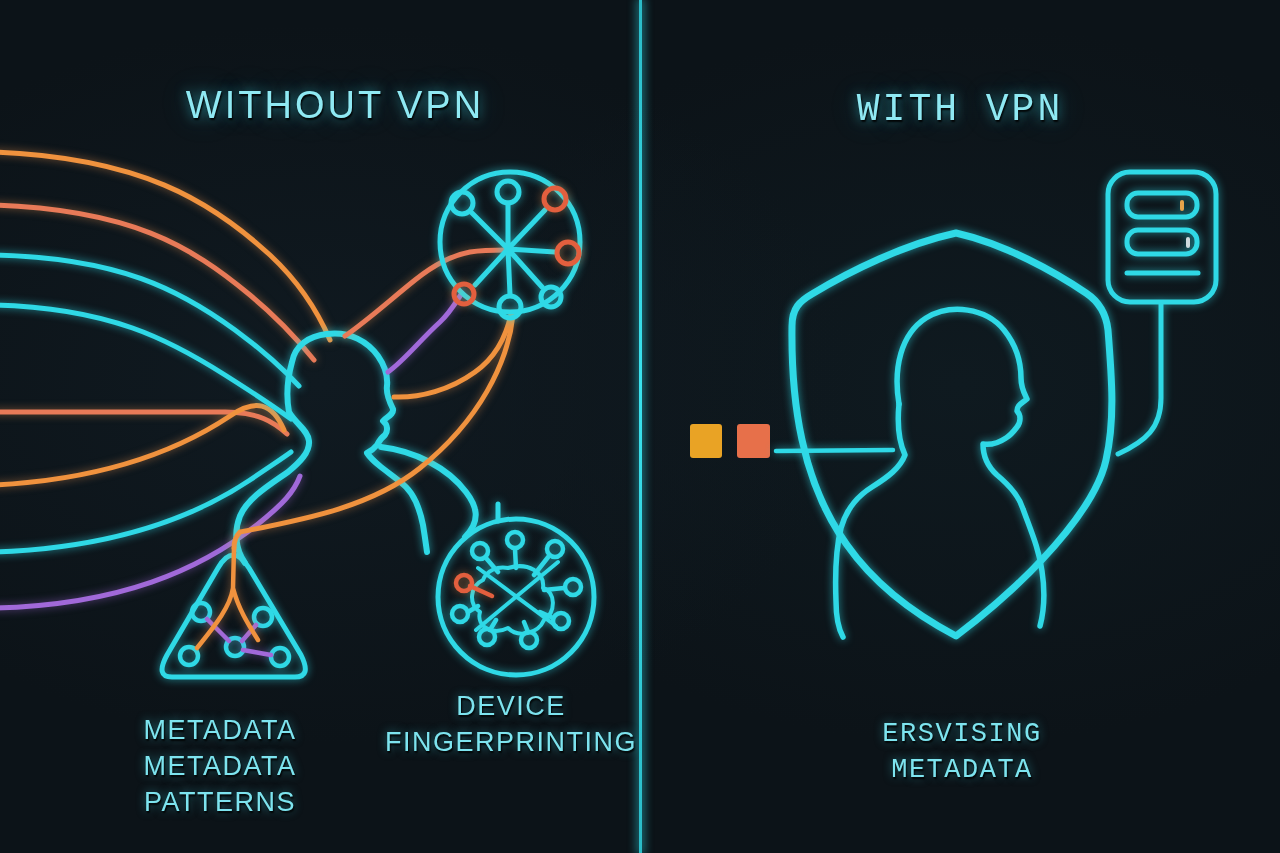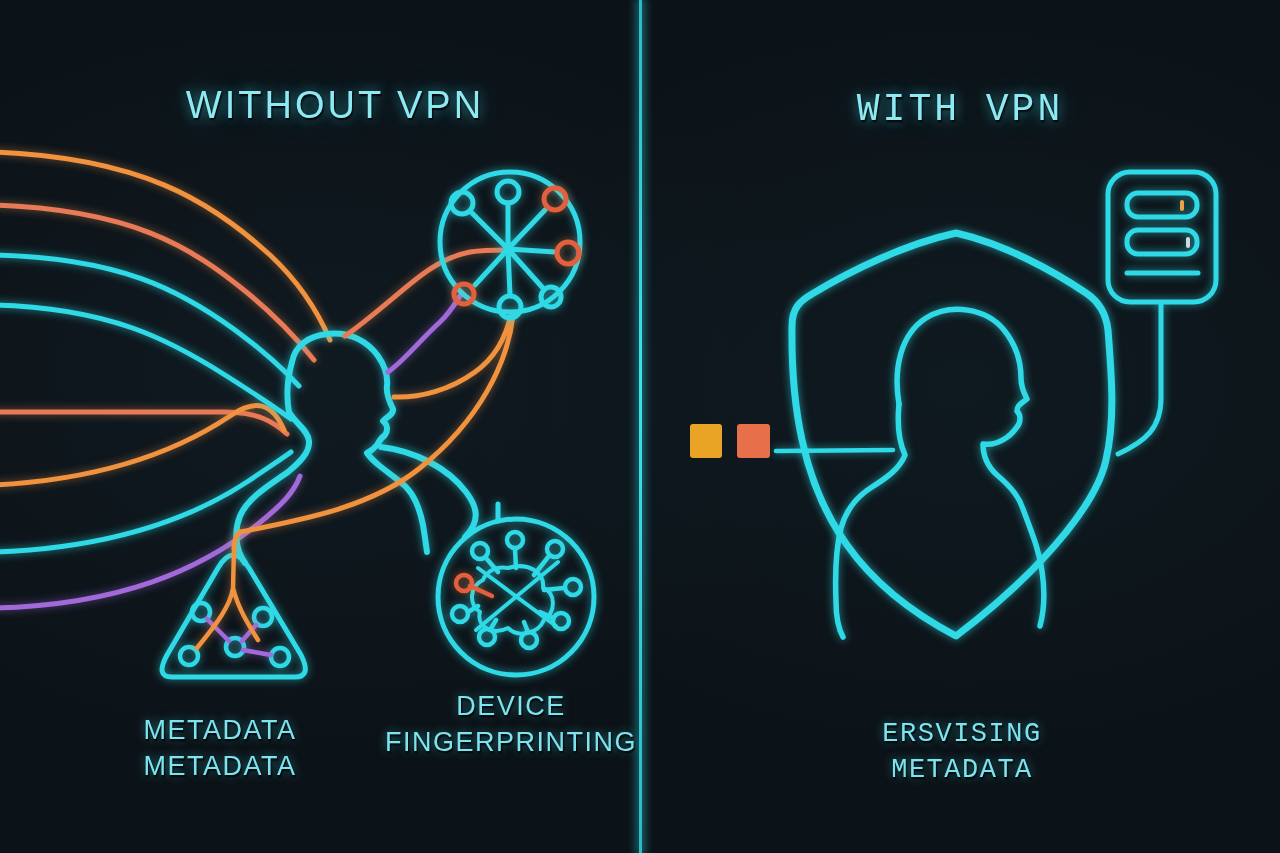--- a/index.html
+++ b/index.html
@@ -160,20 +160,21 @@
     </g>
   </svg>
 
   <div class="divider"></div>
 
   <div class="panel" style="left:0;">
     <div class="title" style="left:16px;top:84px;width:622px;margin-left:8px;">WITHOUT VPN</div>
     <div class="label" style="left:90px;top:712px;width:260px;">
       <span>METADATA</span>
       <span>METADATA</span>
+      <span>PATTERNS</span>
     </div>
     <div class="label" style="left:371px;top:688px;width:280px;">
       <span>DEVICE</span>
       <span>FINGERPRINTING</span>
     </div>
   </div>
 
   <div class="panel" style="left:640px;font-family:Liberation Mono, monospace;">
     <div class="title" style="left:0;top:88px;width:640px;">WITH VPN</div>
     <div class="label" style="left:182px;top:716px;width:280px;">

